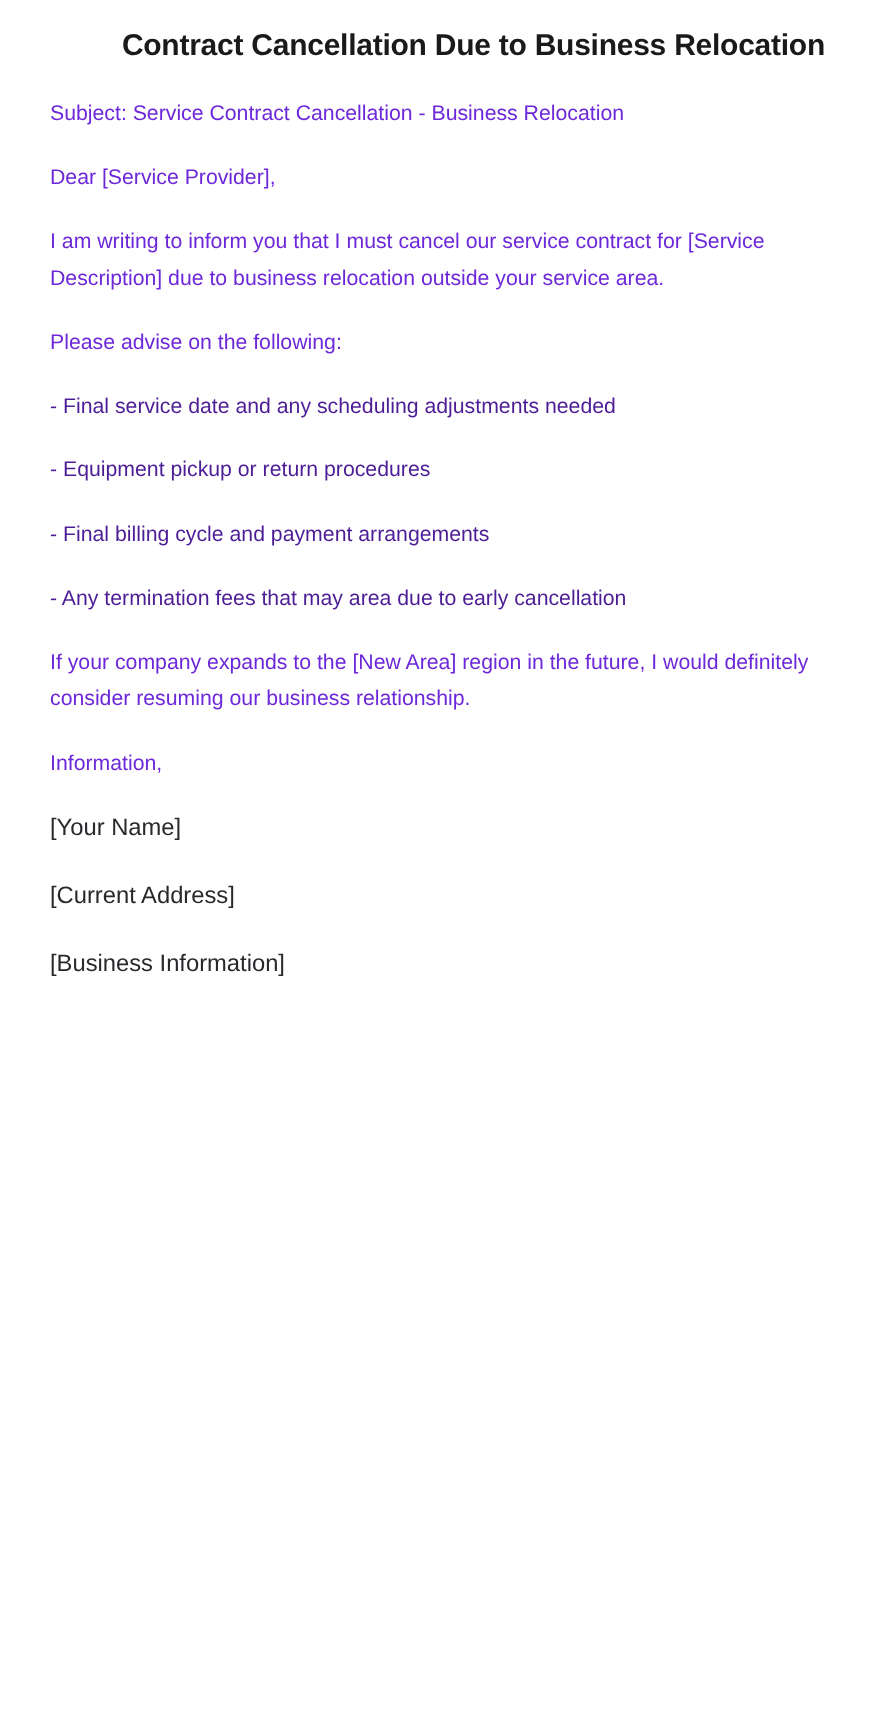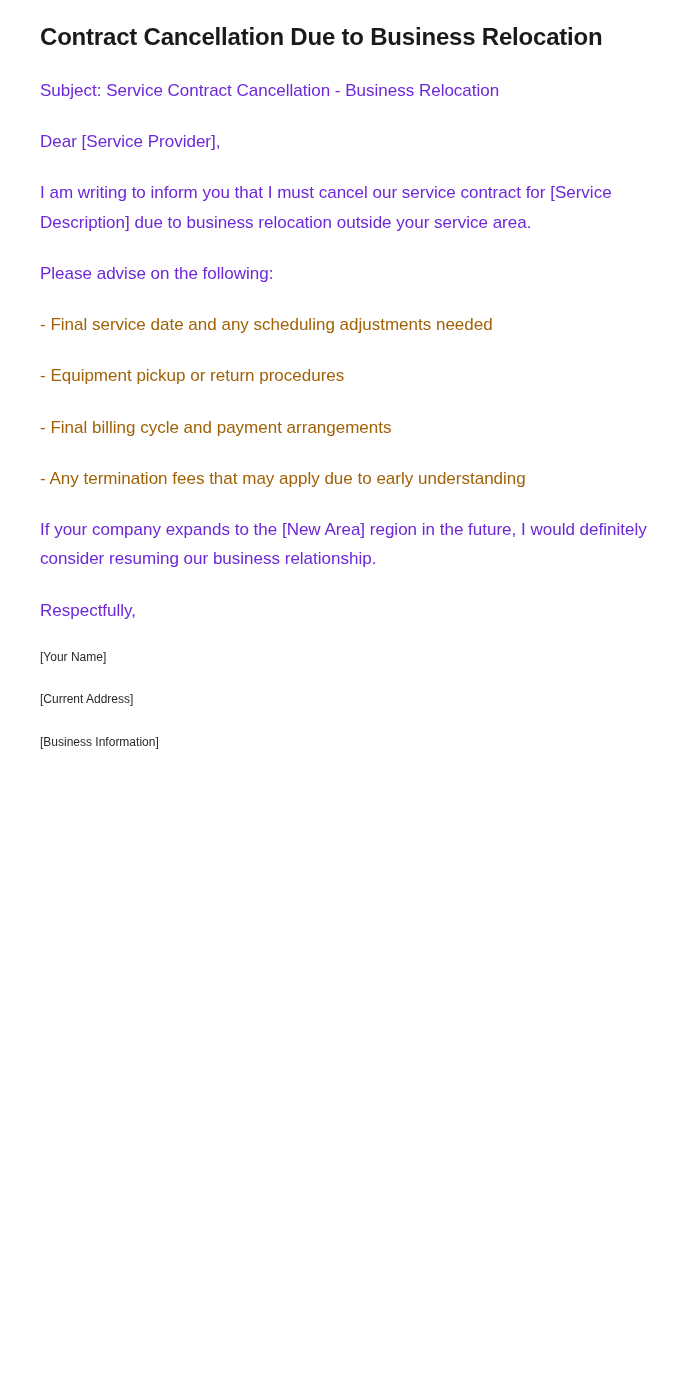--- a/index.html
+++ b/index.html
@@ -18,39 +18,40 @@
     padding: 22px 40px 30px 40px;
     box-sizing: border-box;
   }
   .doc-title {
     font-size: 24px;
     line-height: 1.25;
     font-weight: bold;
     color: #1a1a1a;
     margin: 0 0 24px 0;
     letter-spacing: -0.2px;
+    text-align: right;
   }
   .para {
     font-size: 17px;
     line-height: 1.72;
     color: #6d28d9;
     margin: 0 0 22px 0;
     font-weight: 400;
   }
   .para:last-child {
     margin-bottom: 0;
   }
   .bullet-line {
     font-size: 17px;
     line-height: 1.72;
-    color: #a16207;
+    color: #4c1d95;
     margin: 0 0 22px 0;
   }
   .signature-line {
-    font-size: 12px;
+    font-size: 19px;
     line-height: 1.72;
     color: #27292c;
     margin: 0 0 22px 0;
   }
 </style>
 </head>
 <body>
 
 <div class="document">
 
@@ -62,24 +63,24 @@
 
   <p class="para">I am writing to inform you that I must cancel our service contract for [Service Description] due to business relocation outside your service area.</p>
 
 
 
   <p class="para">Please advise on the following:</p>
 
   <p class="bullet-line">- Final service date and any scheduling adjustments needed</p>
   <p class="bullet-line">- Equipment pickup or return procedures</p>
   <p class="bullet-line">- Final billing cycle and payment arrangements</p>
-  <p class="bullet-line">- Any termination fees that may apply due to early understanding</p>
+  <p class="bullet-line">- Any termination fees that may area due to early cancellation</p>
 
   <p class="para">If your company expands to the [New Area] region in the future, I would definitely consider resuming our business relationship.</p>
 
 
-  <p class="para">Respectfully,</p>
+  <p class="para">Information,</p>
 
   <p class="signature-line">[Your Name]</p>
   <p class="signature-line">[Current Address]</p>
   <p class="signature-line">[Business Information]</p>
 
 </div>
 
 </body></html>

